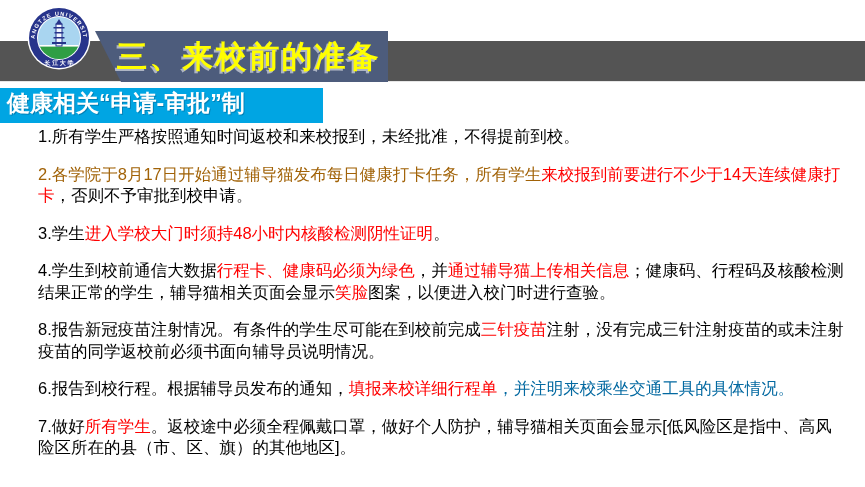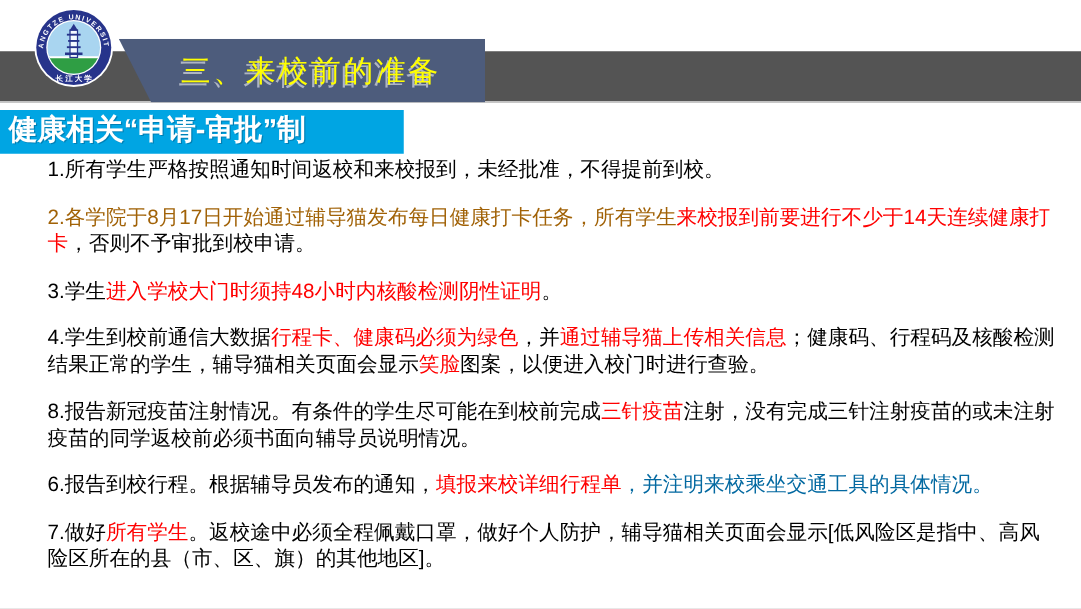--- a/index.html
+++ b/index.html
@@ -12,21 +12,21 @@
     position:absolute;left:0;top:41px;width:865px;height:40px;
     border-bottom:1px solid #e6e6e6;
   }
   
   .title-banner{
     position:absolute;left:95px;top:31px;width:293px;height:51px;
     clip-path:polygon(0 0,100% 0,100% 100%,26px 100%);
     display:flex;align-items:center;justify-content:center;
   }
   .title-banner .title{
-    font-size:24px;font-weight:400;letter-spacing:2px;
+    font-size:31px;font-weight:700;letter-spacing:2px;
     text-shadow:-2px 2px 0 rgba(255,255,255,0.55);
     white-space:nowrap;padding-left:14px;
   }
   
   .logo{position:absolute;left:27px;top:6px;width:64px;height:64px;}
   
   .ribbon{
     position:absolute;left:0;top:88px;width:323px;height:35px;
     display:flex;align-items:flex-start;
   }

